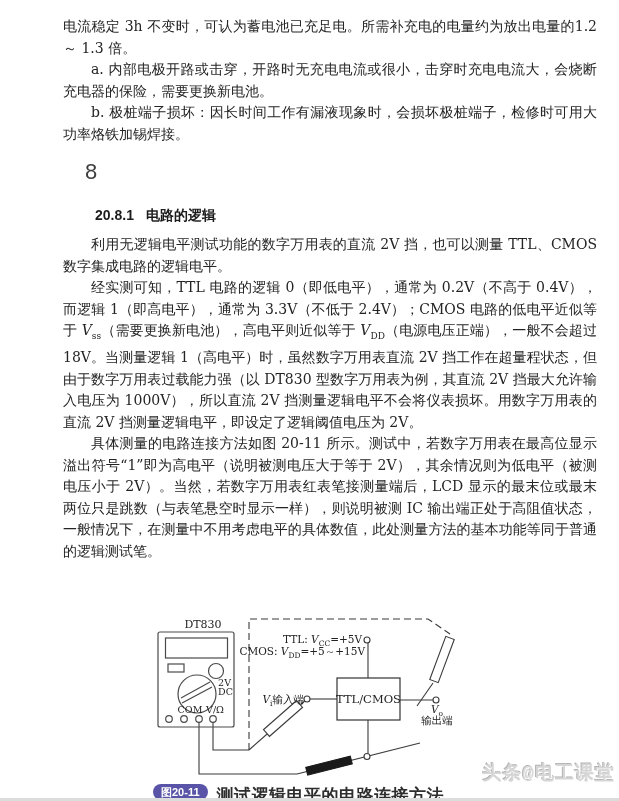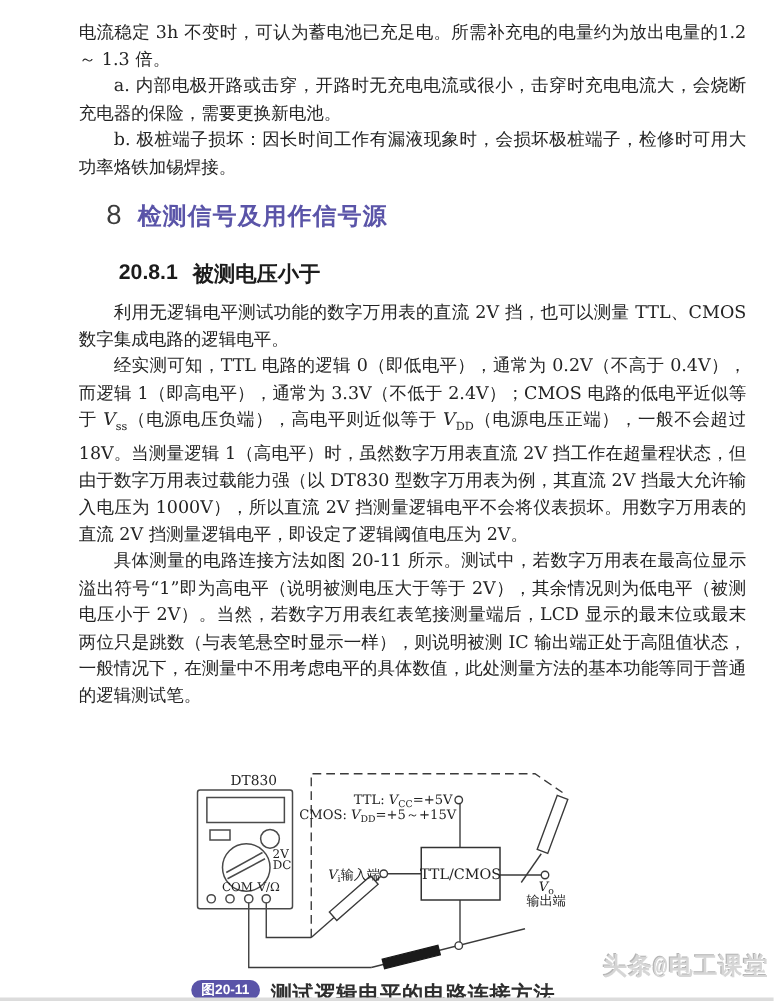--- a/index.html
+++ b/index.html
@@ -14,21 +14,21 @@
   .section-heading{
     display:flex;align-items:baseline;gap:13px;
     margin:14px 0 0 22px;
     font-family:"Liberation Sans","DejaVu Sans",sans-serif;
   }
   .section-number{font-size:22px;color:#3d3d3d;font-weight:400;}
   .section-title{font-size:19px;font-weight:bold;color:#5a54a8;letter-spacing:1px;}
   .subsection-heading{
     margin:22px 0 9px 32px;
     font-family:"Liberation Sans","DejaVu Sans",sans-serif;
-    font-size:17px;font-weight:bold;color:#1c1c1c;
+    font-size:14px;font-weight:bold;color:#1c1c1c;
     display:flex;gap:12px;
   }
   sub{font-size:9px;}
   .figure-wrap{margin-top:4px;}
   svg{display:block;}
   .figcaption{
     display:flex;align-items:flex-start;gap:9px;
     margin:2px 0 0 153px;
     font-family:"Liberation Sans","DejaVu Sans",sans-serif;
   }
@@ -50,30 +50,29 @@
 <body>
 
 <div class="content">
 
   <p>电流稳定 3h 不变时，可认为蓄电池已充足电。所需补充电的电量约为放出电量的1.2 ～ 1.3 倍。</p>
   <p class="indent">a. 内部电极开路或击穿，开路时无充电电流或很小，击穿时充电电流大，会烧断充电器的保险，需要更换新电池。</p>
   <p class="indent">b. 极桩端子损坏：因长时间工作有漏液现象时，会损坏极桩端子，检修时可用大功率烙铁加锡焊接。</p>
 
   <div class="section-heading">
     <span class="section-number">8</span>
-    <span class="section-title">检测信号及用作信号源</span>
   </div>
 
   <div class="subsection-heading">
     <span>20.8.1</span>
-    <span>被测电压小于</span>
+    <span>电路的逻辑</span>
   </div>
 
   <p class="indent">利用无逻辑电平测试功能的数字万用表的直流 2V 挡，也可以测量 TTL、CMOS数字集成电路的逻辑电平。</p>
-  <p class="indent"><span>经实测可知，TTL 电路的逻辑 0（即低电平），通常为 0.2V（不高于 0.4V），而逻辑 1（即高电平），通常为 3.3V（不低于 2.4V）；CMOS 电路的低电平近似等于 </span><i>V</i><sub>ss</sub><span>（电源电压负端），高电平则近似等于 </span><i>V</i><sub>DD</sub><span>（电源电压正端），一般不会超过 18V。当测量逻辑 1（高电平）时，虽然数字万用表直流 2V 挡工作在超量程状态，但由于数字万用表过载能力强（以 DT830 型数字万用表为例，其直流 2V 挡最大允许输入电压为 1000V），所以直流 2V 挡测量逻辑电平不会将仪表损坏。用数字万用表的直流 2V 挡测量逻辑电平，即设定了逻辑阈值电压为 2V。</span></p>
+  <p class="indent"><span>经实测可知，TTL 电路的逻辑 0（即低电平），通常为 0.2V（不高于 0.4V），而逻辑 1（即高电平），通常为 3.3V（不低于 2.4V）；CMOS 电路的低电平近似等于 </span><i>V</i><sub>ss</sub><span>（需要更换新电池），高电平则近似等于 </span><i>V</i><sub>DD</sub><span>（电源电压正端），一般不会超过 18V。当测量逻辑 1（高电平）时，虽然数字万用表直流 2V 挡工作在超量程状态，但由于数字万用表过载能力强（以 DT830 型数字万用表为例，其直流 2V 挡最大允许输入电压为 1000V），所以直流 2V 挡测量逻辑电平不会将仪表损坏。用数字万用表的直流 2V 挡测量逻辑电平，即设定了逻辑阈值电压为 2V。</span></p>
   <p class="indent">具体测量的电路连接方法如图 20-11 所示。测试中，若数字万用表在最高位显示溢出符号“1”即为高电平（说明被测电压大于等于 2V），其余情况则为低电平（被测电压小于 2V）。当然，若数字万用表红表笔接测量端后，LCD 显示的最末位或最末两位只是跳数（与表笔悬空时显示一样），则说明被测 IC 输出端正处于高阻值状态，一般情况下，在测量中不用考虑电平的具体数值，此处测量方法的基本功能等同于普通的逻辑测试笔。</p>
 
 </div>
 
 <div class="figure-wrap" style="position:absolute;left:0;top:606px;">
   <svg width="619" height="172" viewBox="0 608 619 172" font-family="DejaVu Serif, Liberation Serif, serif" fill="#222222">
 
     <g stroke="#3a3a3a" stroke-width="1.1" fill="none">
 
       <polyline points="199,720 199,772 297,772"></polyline>

